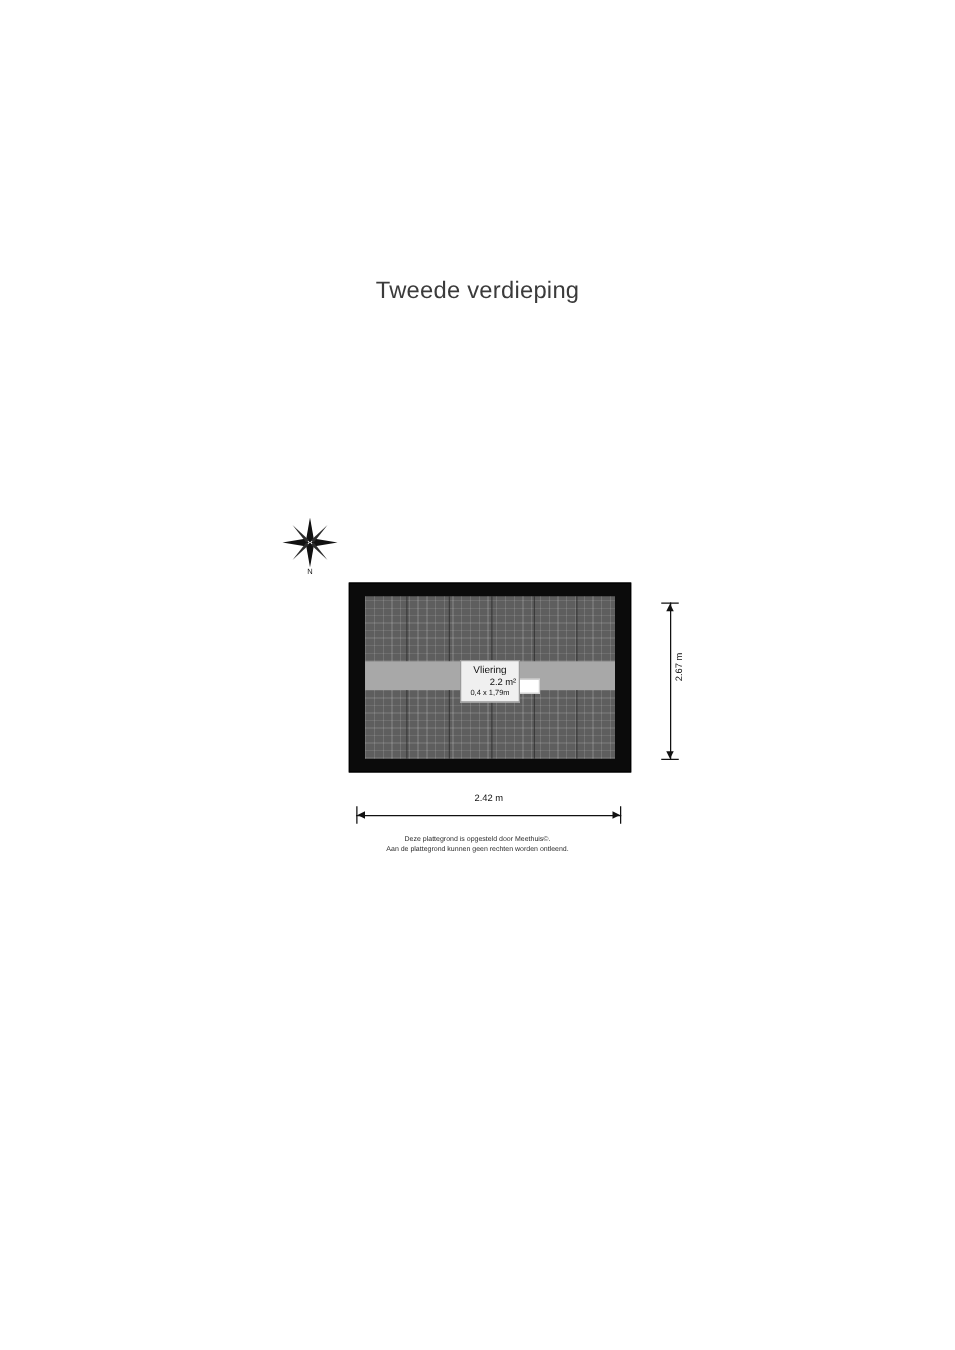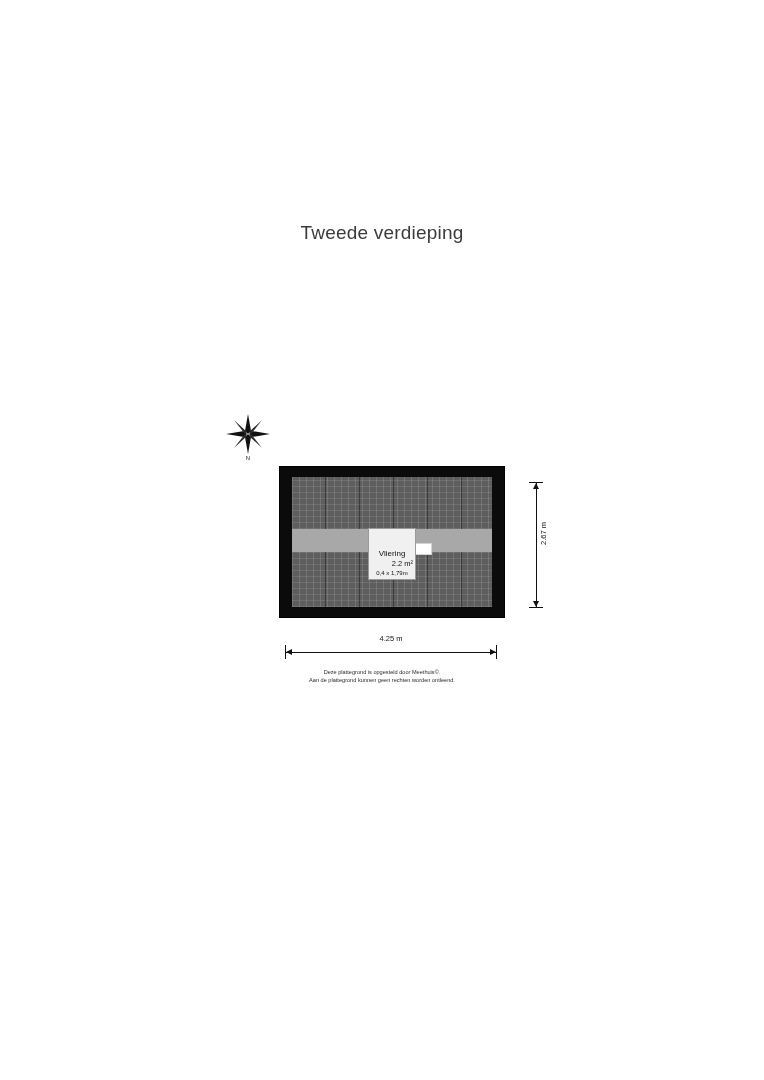--- a/index.html
+++ b/index.html
@@ -91,21 +91,21 @@
   }
 
   
   .room-label {
     position: absolute;
     left: 368px; top: 528px;
     width: 48px;
     background: #f0f0f0;
     border: 1px solid #9a9a9a;
     text-align: center;
-    padding: 19px 2px 2px 2px;
+    padding: 1px 2px 2px 2px;
   }
   .room-label .rname { font-size: 8px; color: #111; line-height: 11px; }
   .room-label .rarea { font-size: 7.5px; color: #111; line-height: 10px; text-align: right; }
   .room-label .rdim  { font-size: 6px;  color: #111; line-height: 8px; }
 
   
   .dim-right {
     position: absolute;
     left: 529px; top: 482px;
     width: 14px; height: 126px;
@@ -228,21 +228,21 @@
     <div class="arrow-dn"></div>
     <div class="label">2.67 m</div>
   </div>
 
   <div class="dim-bottom">
     <div class="cap-l"></div>
     <div class="cap-r"></div>
     <div class="axis"></div>
     <div class="arrow-l"></div>
     <div class="arrow-r"></div>
-    <div class="label">4.25 m</div>
+    <div class="label">2.42 m</div>
   </div>
 
   <div class="disclaimer">
     <div>Deze plattegrond is opgesteld door Meethuis©.</div>
     <div>Aan de plattegrond kunnen geen rechten worden ontleend.</div>
   </div>
 
 </div>
 
 </body></html>

